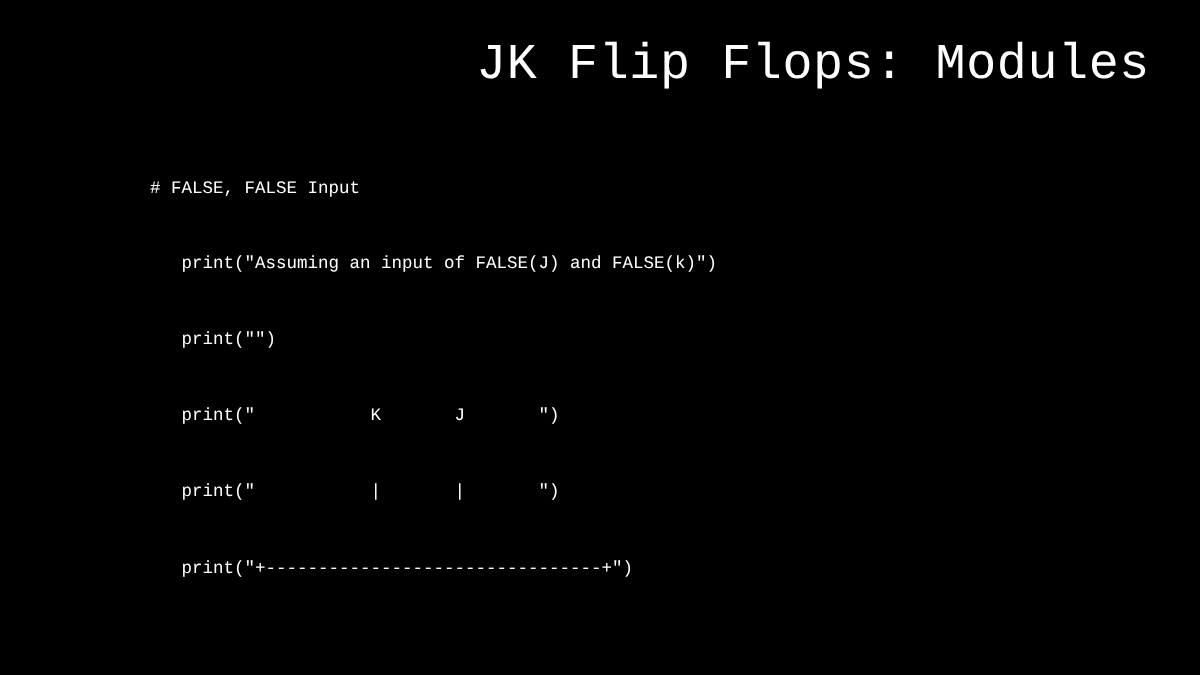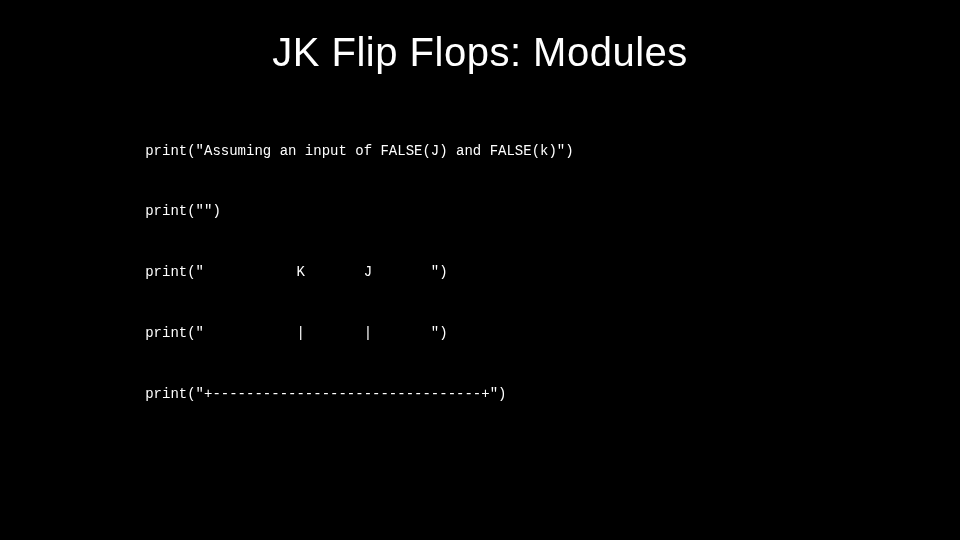--- a/index.html
+++ b/index.html
@@ -16,42 +16,44 @@
       overflow: hidden;
     }
     .slide {
       width: 100%;
       height: 100%;
       padding: 30px 40px;
     }
     .title {
       font-size: 40px;
       font-weight: 400;
-      text-align: center;
+      text-align: right;
       margin-bottom: 25px;
       letter-spacing: 0.5px;
+      font-family: Liberation Mono, monospace;
     }
     .code-block {
       font-family: "Courier New", Courier, monospace;
       font-size: 14px;
       line-height: 1.45;
       white-space: pre;
       margin-left: 80px;
       color: #ffffff;
     }
     .code-line {
       display: block;
     }
   </style>
 </head>
 <body>
 
 <div class="slide">
   <h1 class="title">JK Flip Flops: Modules</h1>
   <div class="code-block">
+    <span class="code-line"># FALSE, FALSE Input</span>
     <span class="code-line">   print("Assuming an input of FALSE(J) and FALSE(k)")</span>
     <span class="code-line">   print("")</span>
     <span class="code-line">   print("           K       J       ")</span>
     <span class="code-line">   print("           |       |       ")</span>
     <span class="code-line">   print("+--------------------------------+")</span>
     
     
     
     
     

